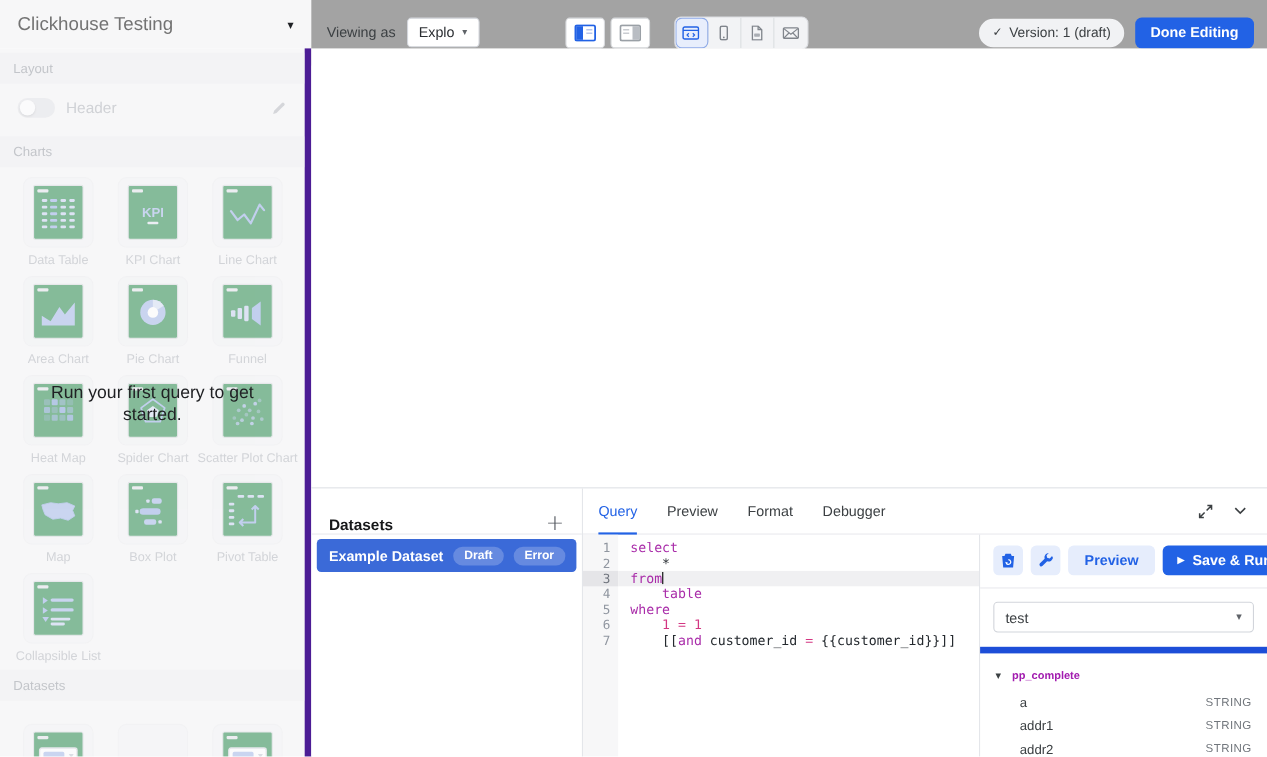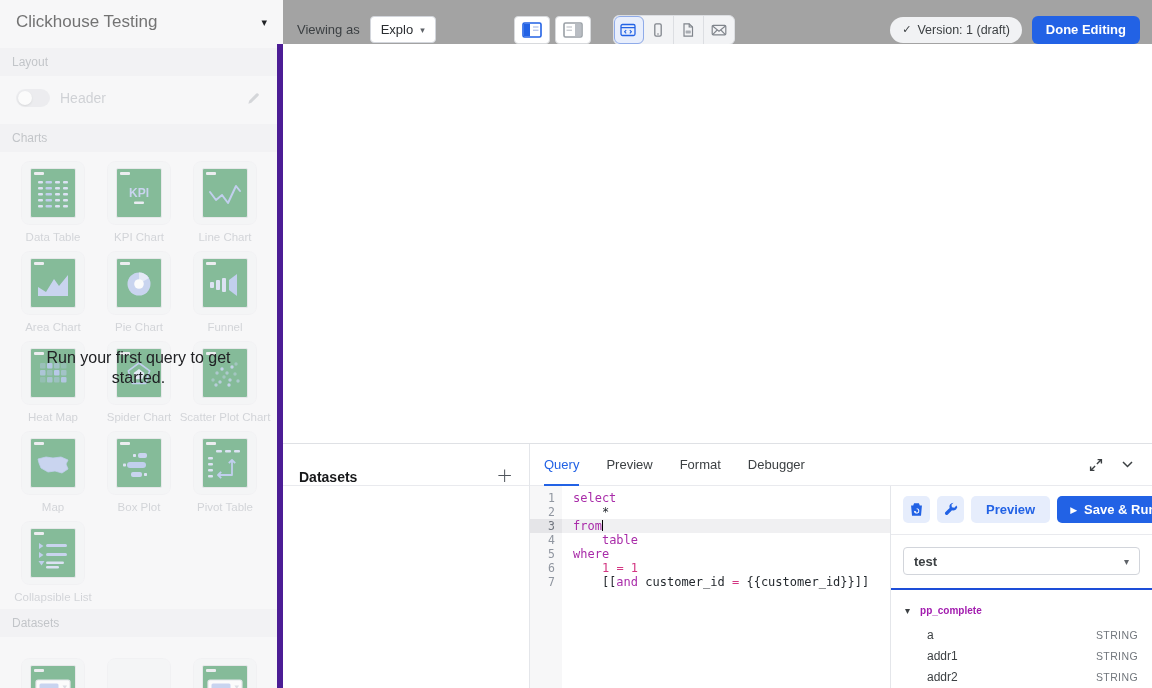--- a/index.html
+++ b/index.html
@@ -79,21 +79,21 @@
   .tk-kw { color:#a92ca9; }
   .tk-num, .tk-op { color:#d33682; }
   .cursor { display:inline-block; width:1px; height:11px; background:#000; vertical-align:-1px; }
 
   .tools-col { width:262px; flex:none; border-left:1px solid #e4e6ea; display:flex; flex-direction:column; }
   .btn-row { display:flex; align-items:center; gap:7px; padding:10px 12px 11px; border-bottom:1px solid #e9eaee; }
   .icon-btn { width:27px; height:27px; border-radius:5px; background:#e6edfc; border:none; display:flex; align-items:center; justify-content:center; cursor:pointer; flex:none; }
   .preview-btn { height:27px; border:none; border-radius:5px; background:#e6edfc; color:#2262e5; font-size:13px; font-weight:600; padding:0 15px; cursor:pointer; }
   .save-btn { margin-left:auto; height:27px; border:none; border-radius:5px; background:#2262e5; color:#fff; font-size:13px; font-weight:600; padding:0 13px; display:flex; align-items:center; gap:7px; cursor:pointer; white-space:nowrap; }
   .save-btn .play { font-size:9px; }
-  .select-row { padding:12px 12px 13px; border-bottom:2px solid #1d4ed8;font-weight:bold; }
+  .select-row { padding:12px 12px 13px; border-bottom:6px solid #1d4ed8; }
   .ds-select { height:28px; border:1px solid #d2d5db; border-radius:4px; background:#fff; display:flex; align-items:center; justify-content:space-between; padding:0 10px; font-size:13px; color:#3c4043; cursor:pointer; }
   .ds-select .caret { font-size:10px; color:#5f6368; }
   .schema { padding:6px 14px 0; overflow:hidden; }
   .schema-head { display:flex; align-items:center; gap:10px; height:28px; cursor:pointer; }
   .schema-head .caret { font-size:10px; color:#3c4043; }
   .schema-head .tname { font-size:10px; font-weight:bold; color:#a21caf; }
   .schema-row { display:flex; align-items:center; justify-content:space-between; height:21px; padding-left:22px; }
   .schema-row .cname { font-size:12px; color:#3c4043; }
   .schema-row .ctype { font-size:10.5px; color:#71767c; letter-spacing:.4px; }
 </style>
@@ -437,20 +437,27 @@
 
   <div class="canvas"></div>
 
   <div class="bottom-panel">
 
     <div class="datasets-col">
       <div class="col-header">
         <span class="ds-title">Datasets</span>
         <span class="add-btn glyph">+</span>
       </div>
+      <div class="dataset-list" id="dataset-list">
+          <div class="dataset-row selected">
+            <span class="ds-name">Example Dataset</span>
+            <span class="ds-badge">Draft</span>
+            <span class="ds-badge">Error</span>
+          </div>
+        </div>
     </div>
 
     <div class="right-wrap">
       <div class="tab-bar">
         <span id="tab-slot" style="display:flex; gap:27px;">
             <span class="tab active">Query</span>
             <span class="tab">Preview</span>
             <span class="tab">Format</span>
             <span class="tab">Debugger</span>
           </span>

